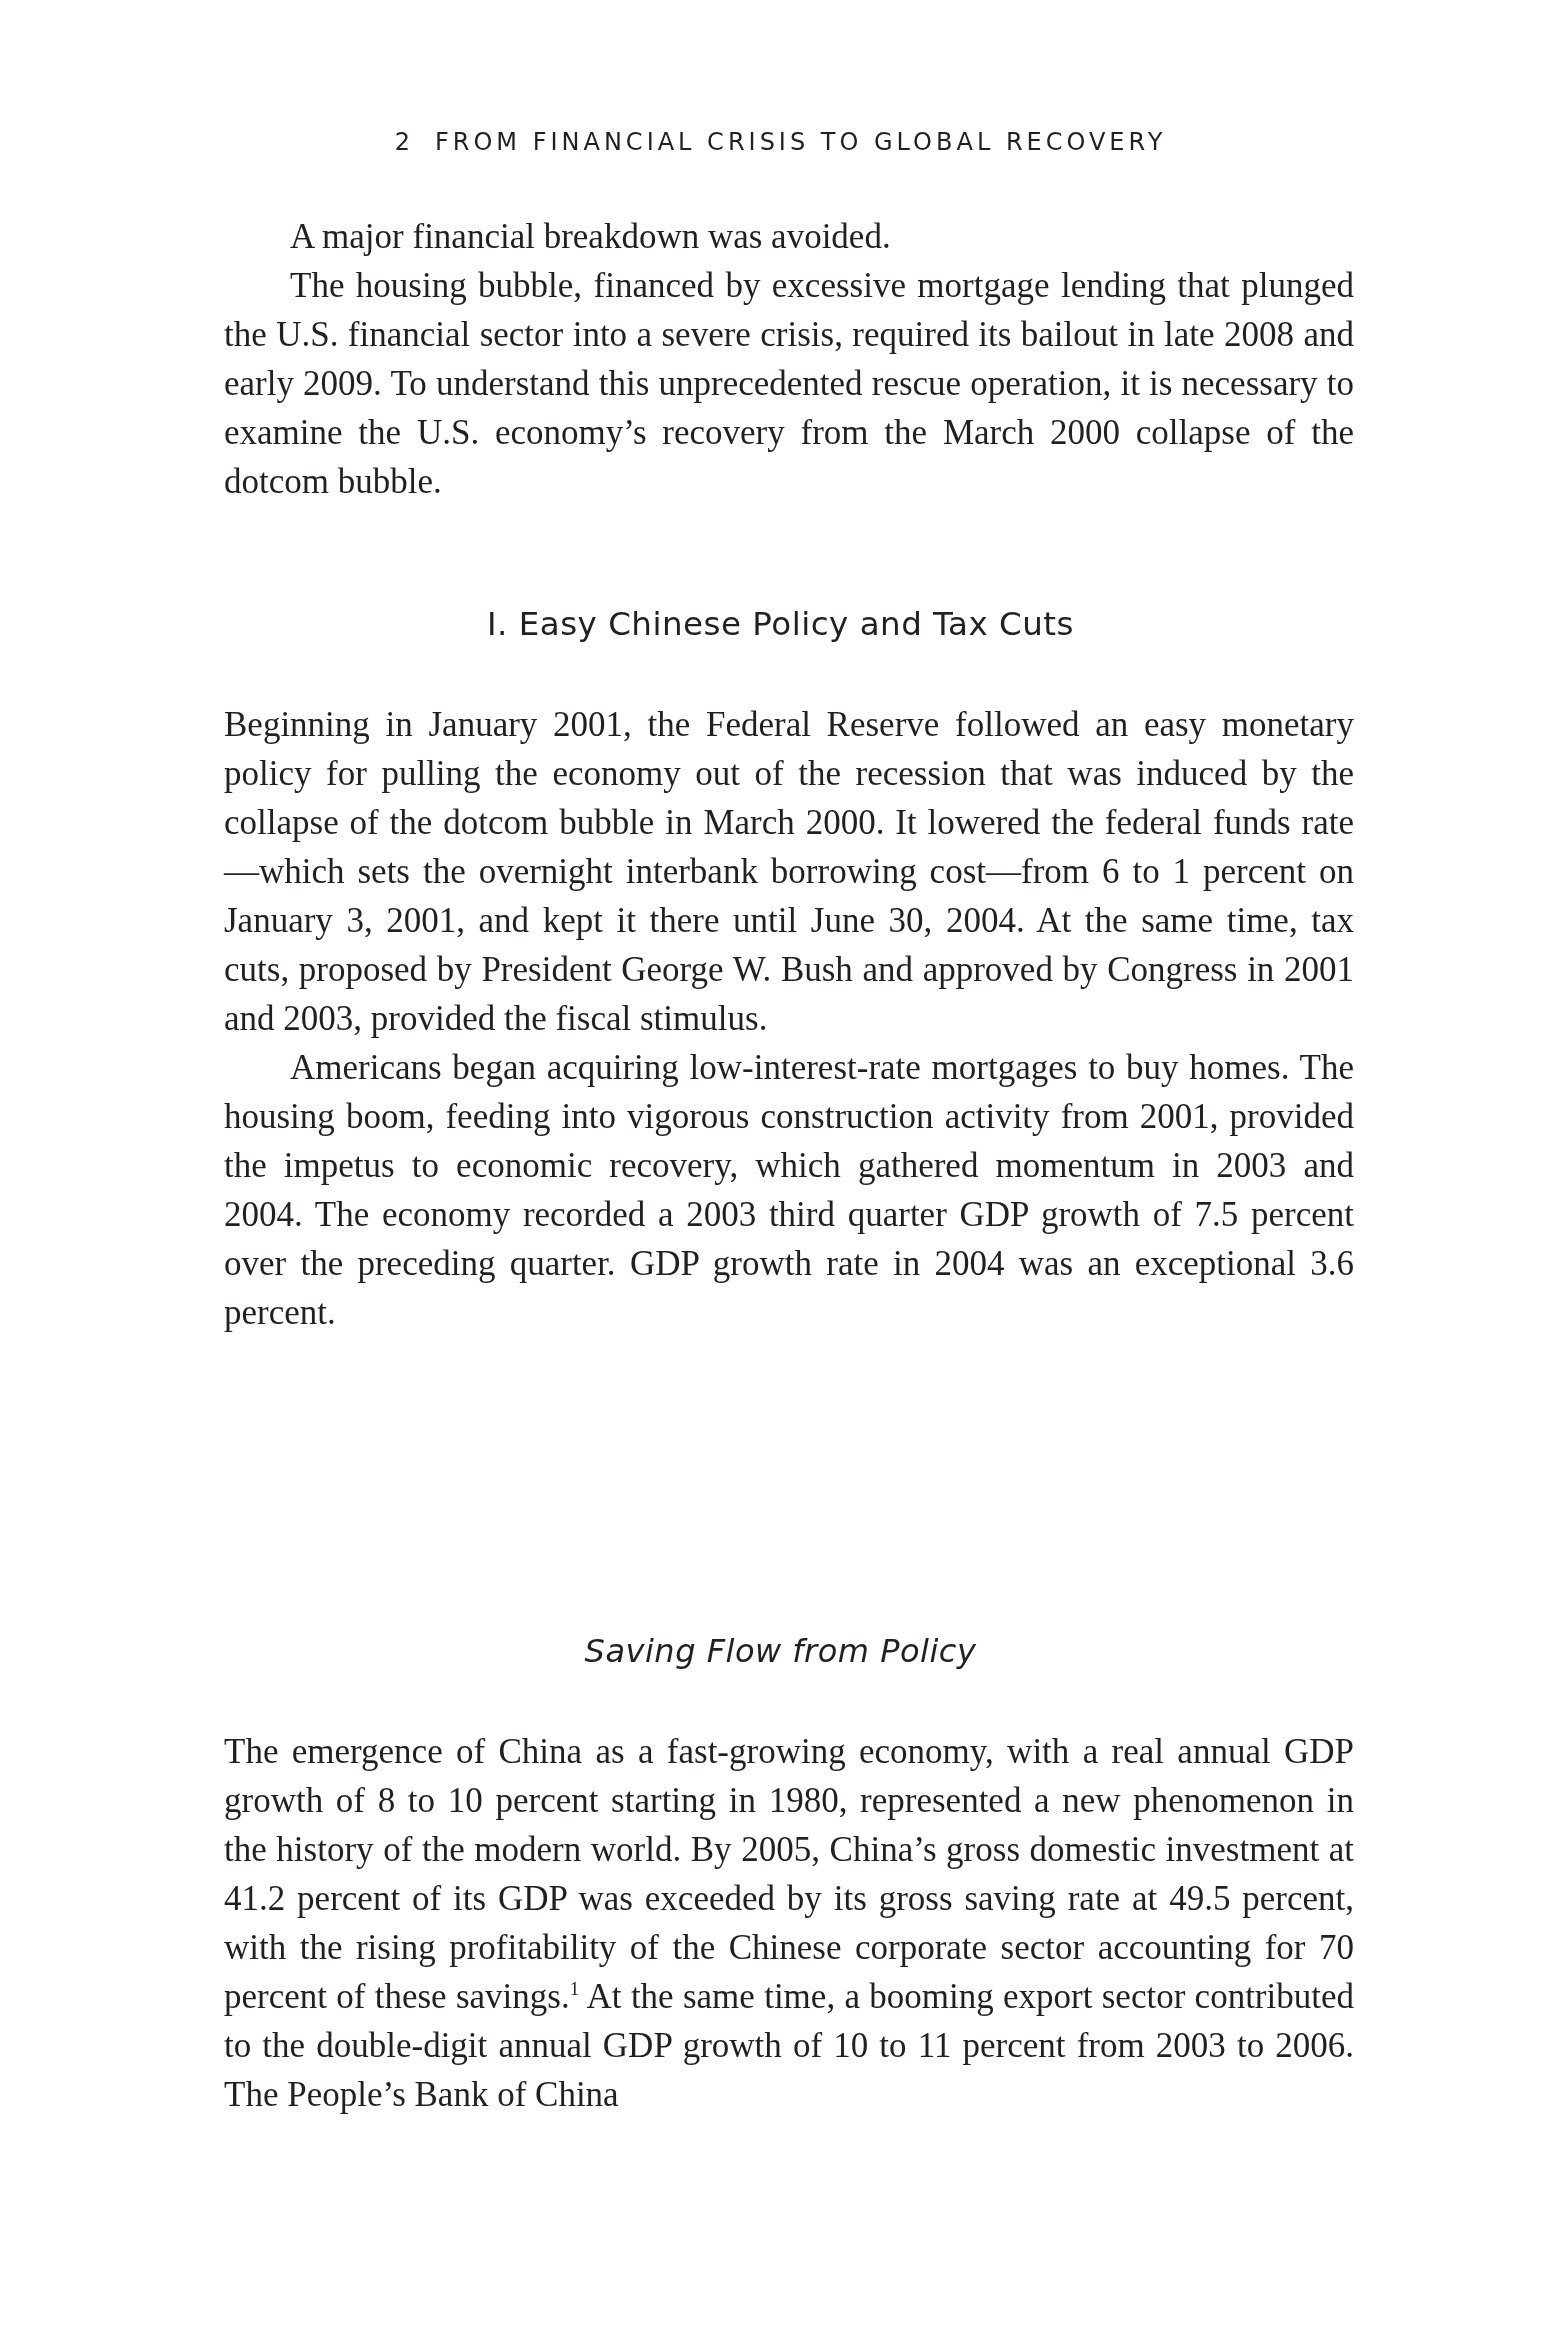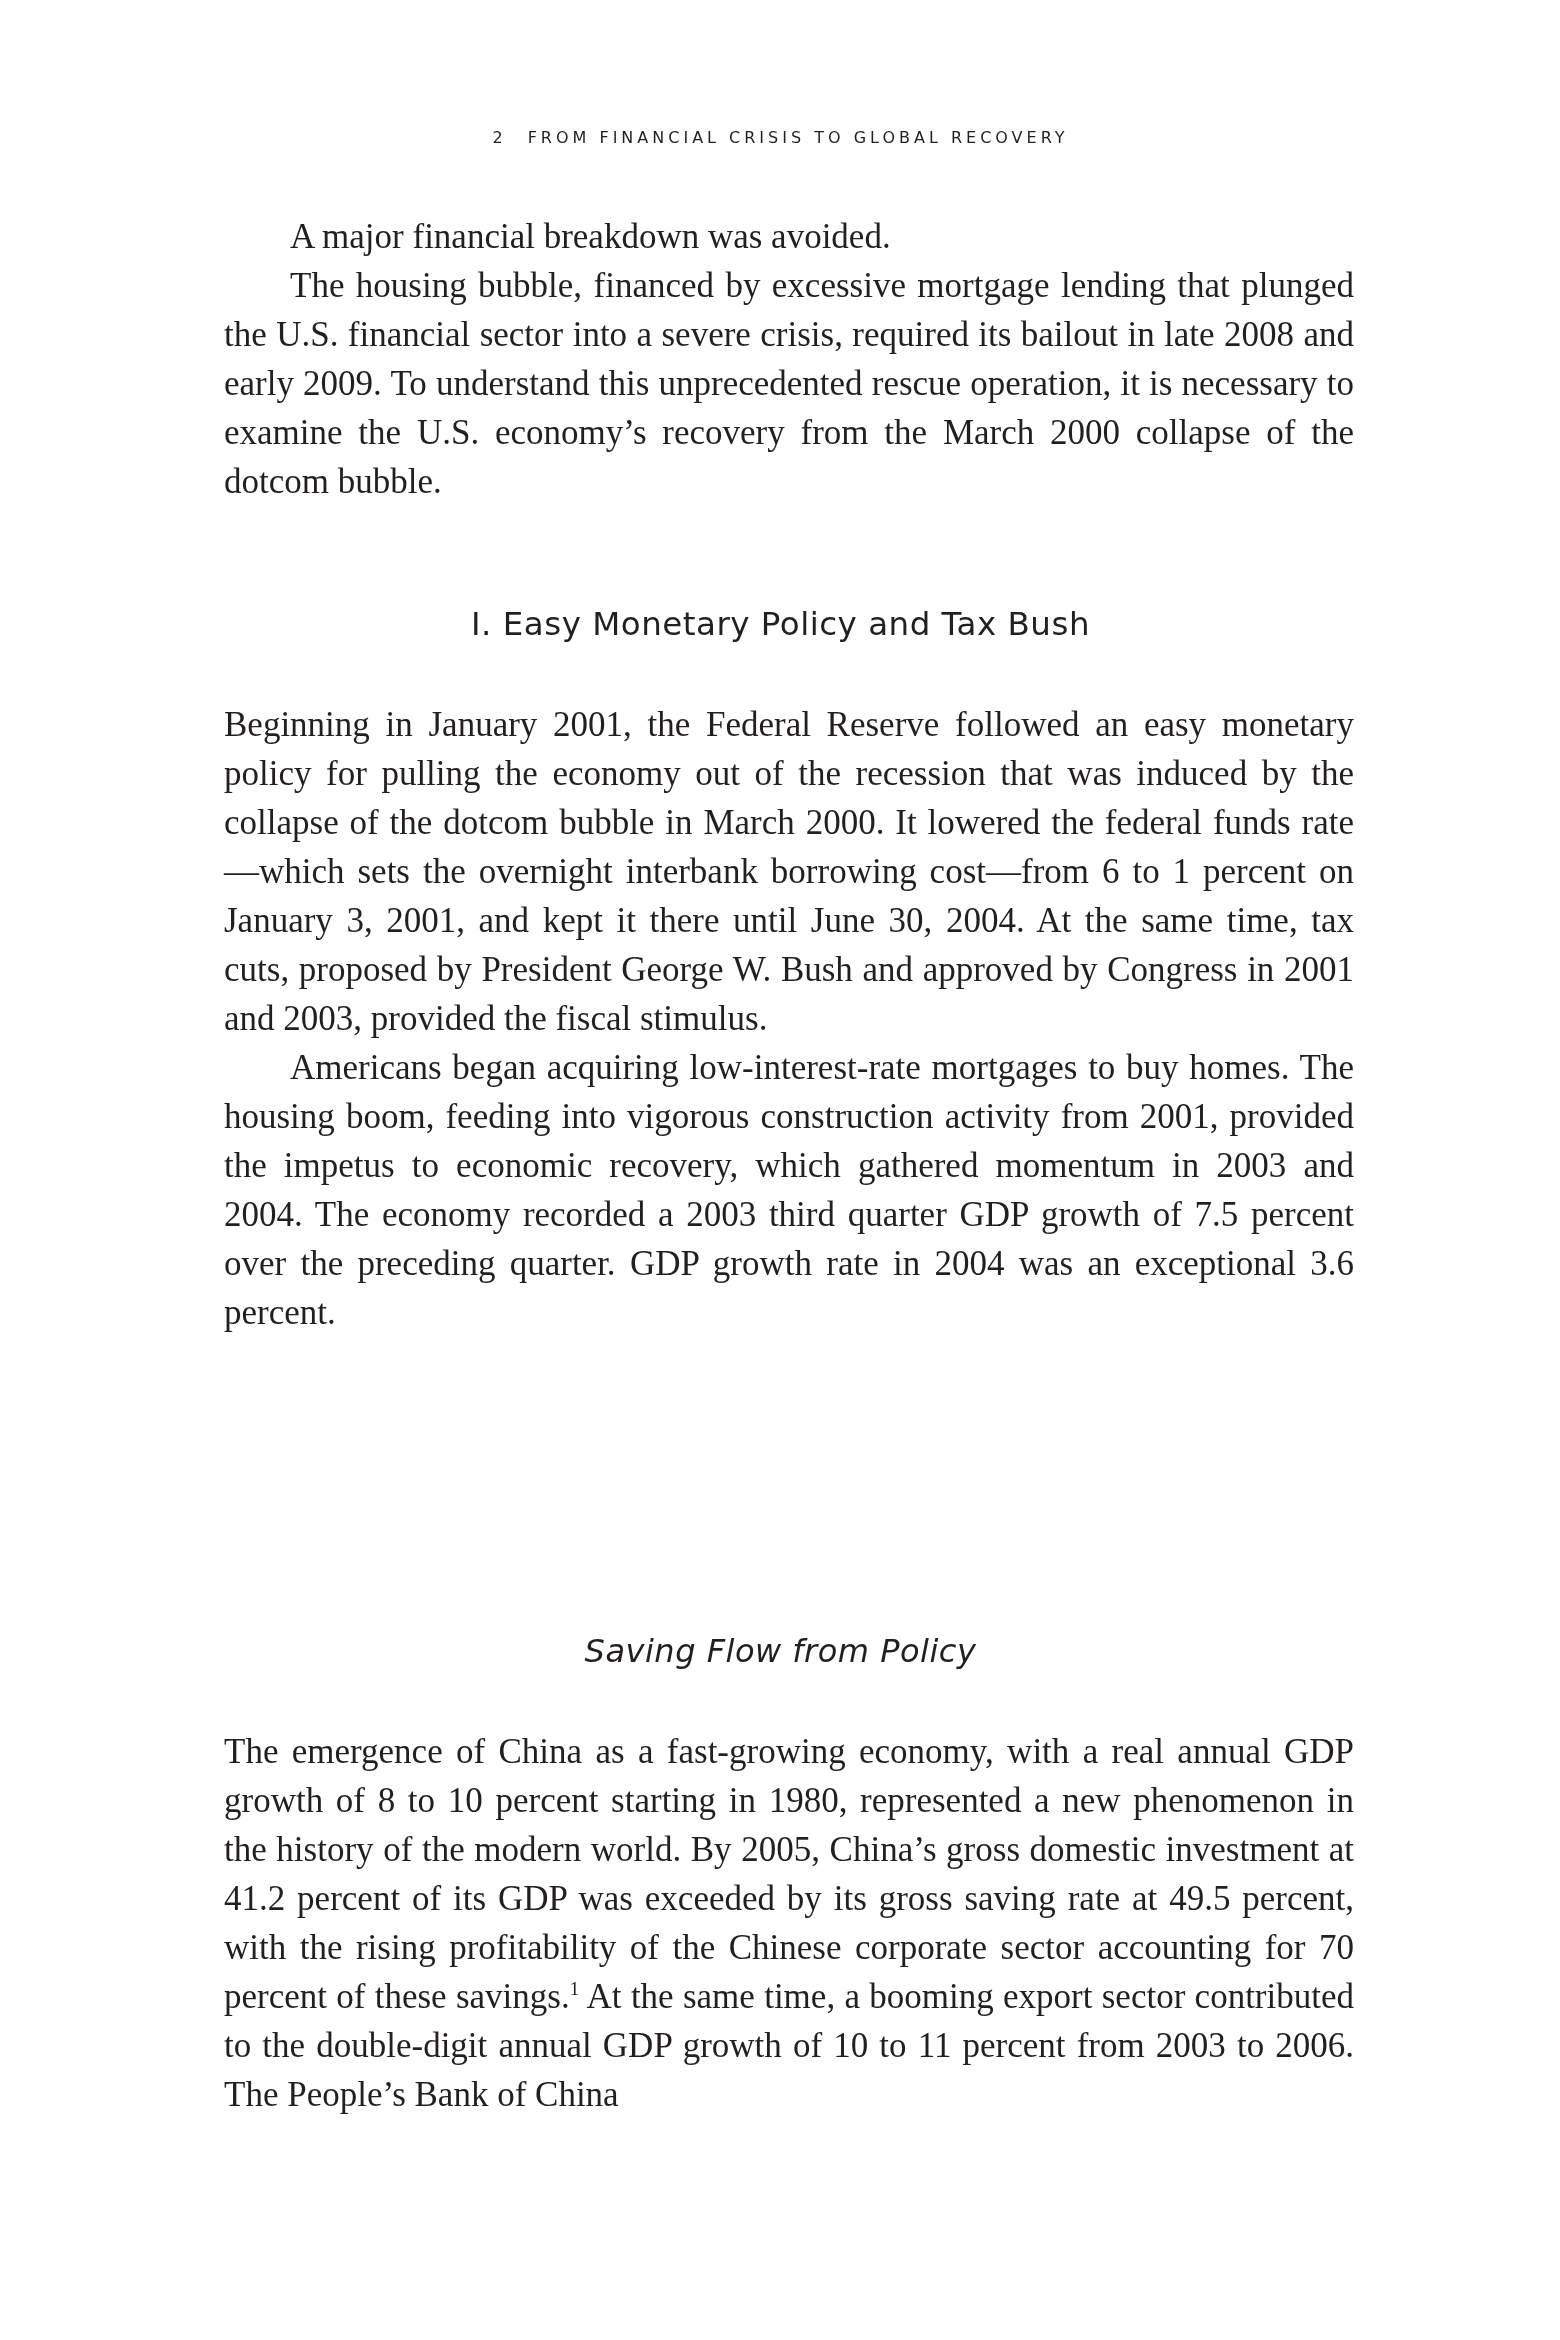--- a/index.html
+++ b/index.html
@@ -1,19 +1,19 @@
 <!DOCTYPE html>
 <html><head>
 <meta charset="utf-8">
 <style>
   html, body { margin:0; padding:0; background:#ffffff; }
   body { width:1561px; height:2341px; position:relative; overflow:hidden; color:#231f20; }
   .running-head {
     position:absolute; top:128px; left:0; width:1561px; text-align:center;
-    font-family:"DejaVu Sans", sans-serif; font-size:16px; letter-spacing:4px; color:#231f20;
+    font-family:"DejaVu Sans", sans-serif; font-size:24px; letter-spacing:4px; color:#231f20;
   }
   .running-head .pg { margin-right:21px; }
   .text-block {
     position:absolute; left:224px; width:1130px;
     font-family:"Liberation Serif", serif; font-size:35px; line-height:49px;
     text-align:justify; hyphens:manual;
   }
   .text-block p { margin:0; }
   .indent { text-indent:66px; }
   .heading {
@@ -29,21 +29,21 @@
 
 <div class="running-head">
   <span class="pg">2</span><span>FROM FINANCIAL CRISIS TO GLOBAL RECOVERY</span>
 </div>
 
 <div class="text-block" style="top:212px;">
   <p class="indent">A major financial breakdown was avoided.</p>
   <p class="indent">The housing bubble, financed by excessive mortgage lending that plunged the U.S. financial sector into a severe crisis, required its bailout in late 2008 and early 2009. To understand this unprecedented rescue opera­tion, it is necessary to examine the U.S. economy’s recovery from the March 2000 collapse of the dotcom bubble.</p>
 </div>
 
-<h2 class="heading h1">I. Easy Monetary Policy and Tax Bush</h2>
+<h2 class="heading h1">I. Easy Chinese Policy and Tax Cuts</h2>
 
 <div class="text-block" style="top:700px;">
   <p>Beginning in January 2001, the Federal Reserve followed an easy mon­etary policy for pulling the economy out of the recession that was in­duced by the collapse of the dotcom bubble in March 2000. It lowered the federal funds rate—which sets the overnight interbank borrowing cost—from 6 to 1 percent on January 3, 2001, and kept it there until June 30, 2004. At the same time, tax cuts, proposed by President George W. Bush and approved by Congress in 2001 and 2003, provided the fiscal stimulus.</p>
   <p class="indent">Americans began acquiring low-interest-rate mortgages to buy homes. The housing boom, feeding into vigorous construction activity from 2001, provided the impetus to economic recovery, which gathered momentum in 2003 and 2004. The economy recorded a 2003 third quarter GDP growth of 7.5 percent over the preceding quarter. GDP growth rate in 2004 was an exceptional 3.6 percent.</p>
 </div>
 
 <h3 class="heading h2">Saving Flow from Policy</h3>
 
 <div class="text-block" style="top:1727px;">
   <p><span>The emergence of China as a fast-growing economy, with a real annual GDP growth of 8 to 10 percent starting in 1980, represented a new phe­nomenon in the history of the modern world. By 2005, China’s gross do­mestic investment at 41.2 percent of its GDP was exceeded by its gross saving rate at 49.5 percent, with the rising profitability of the Chinese cor­porate sector accounting for 70 percent of these savings.</span><sup>1</sup><span> At the same time, a booming export sector contributed to the double-digit annual GDP growth of 10 to 11 percent from 2003 to 2006. The People’s Bank of China</span></p>

